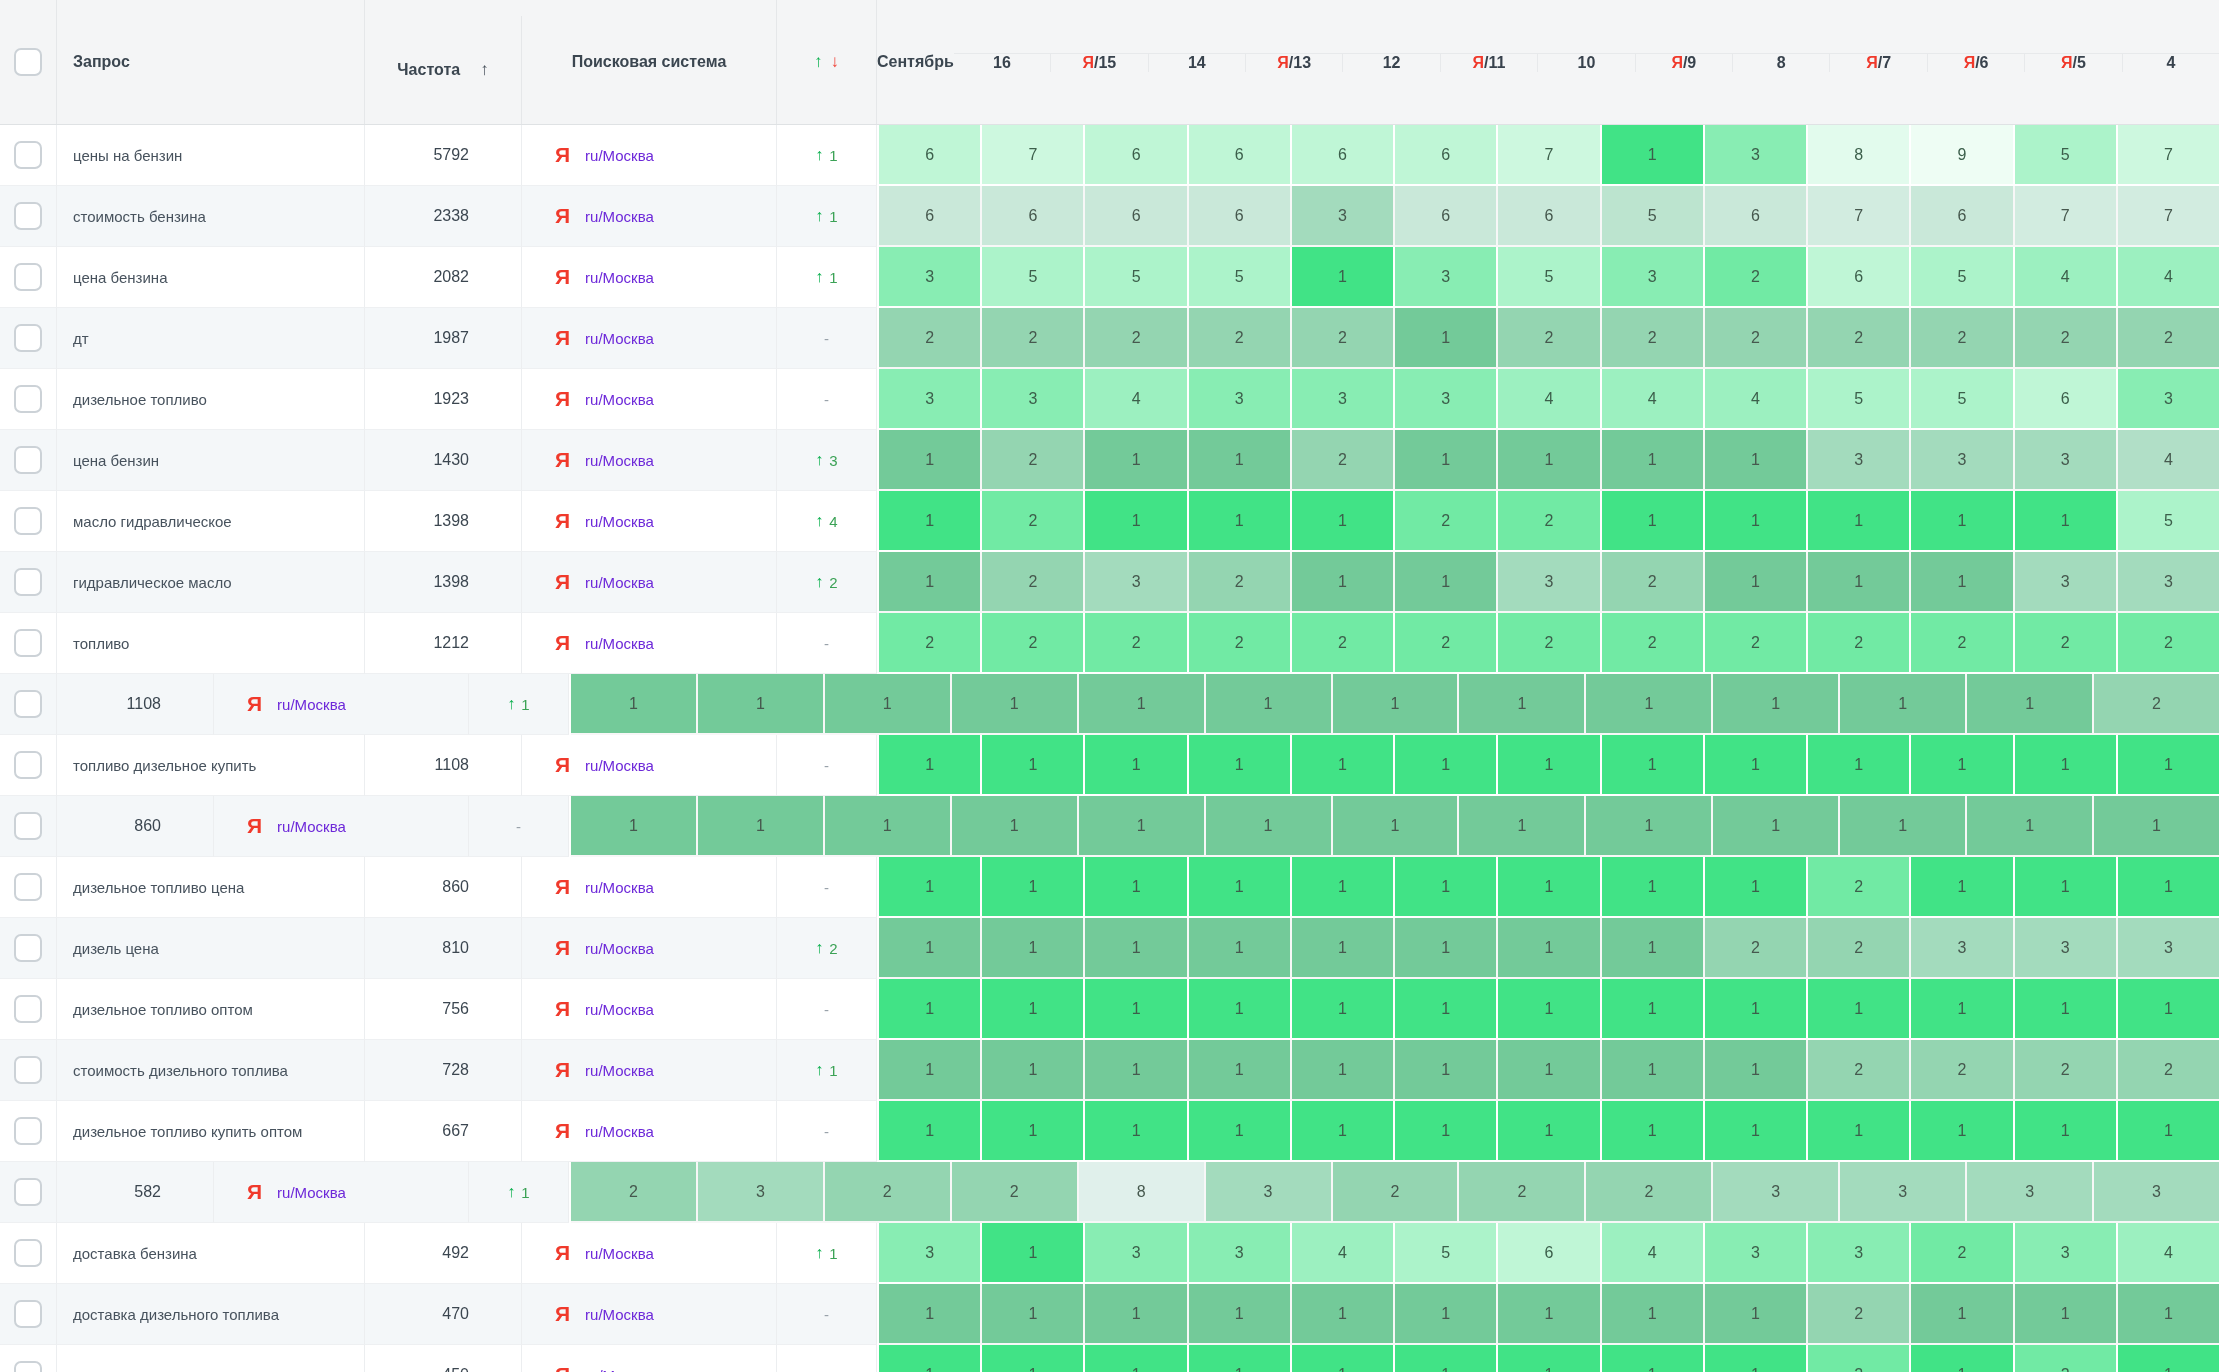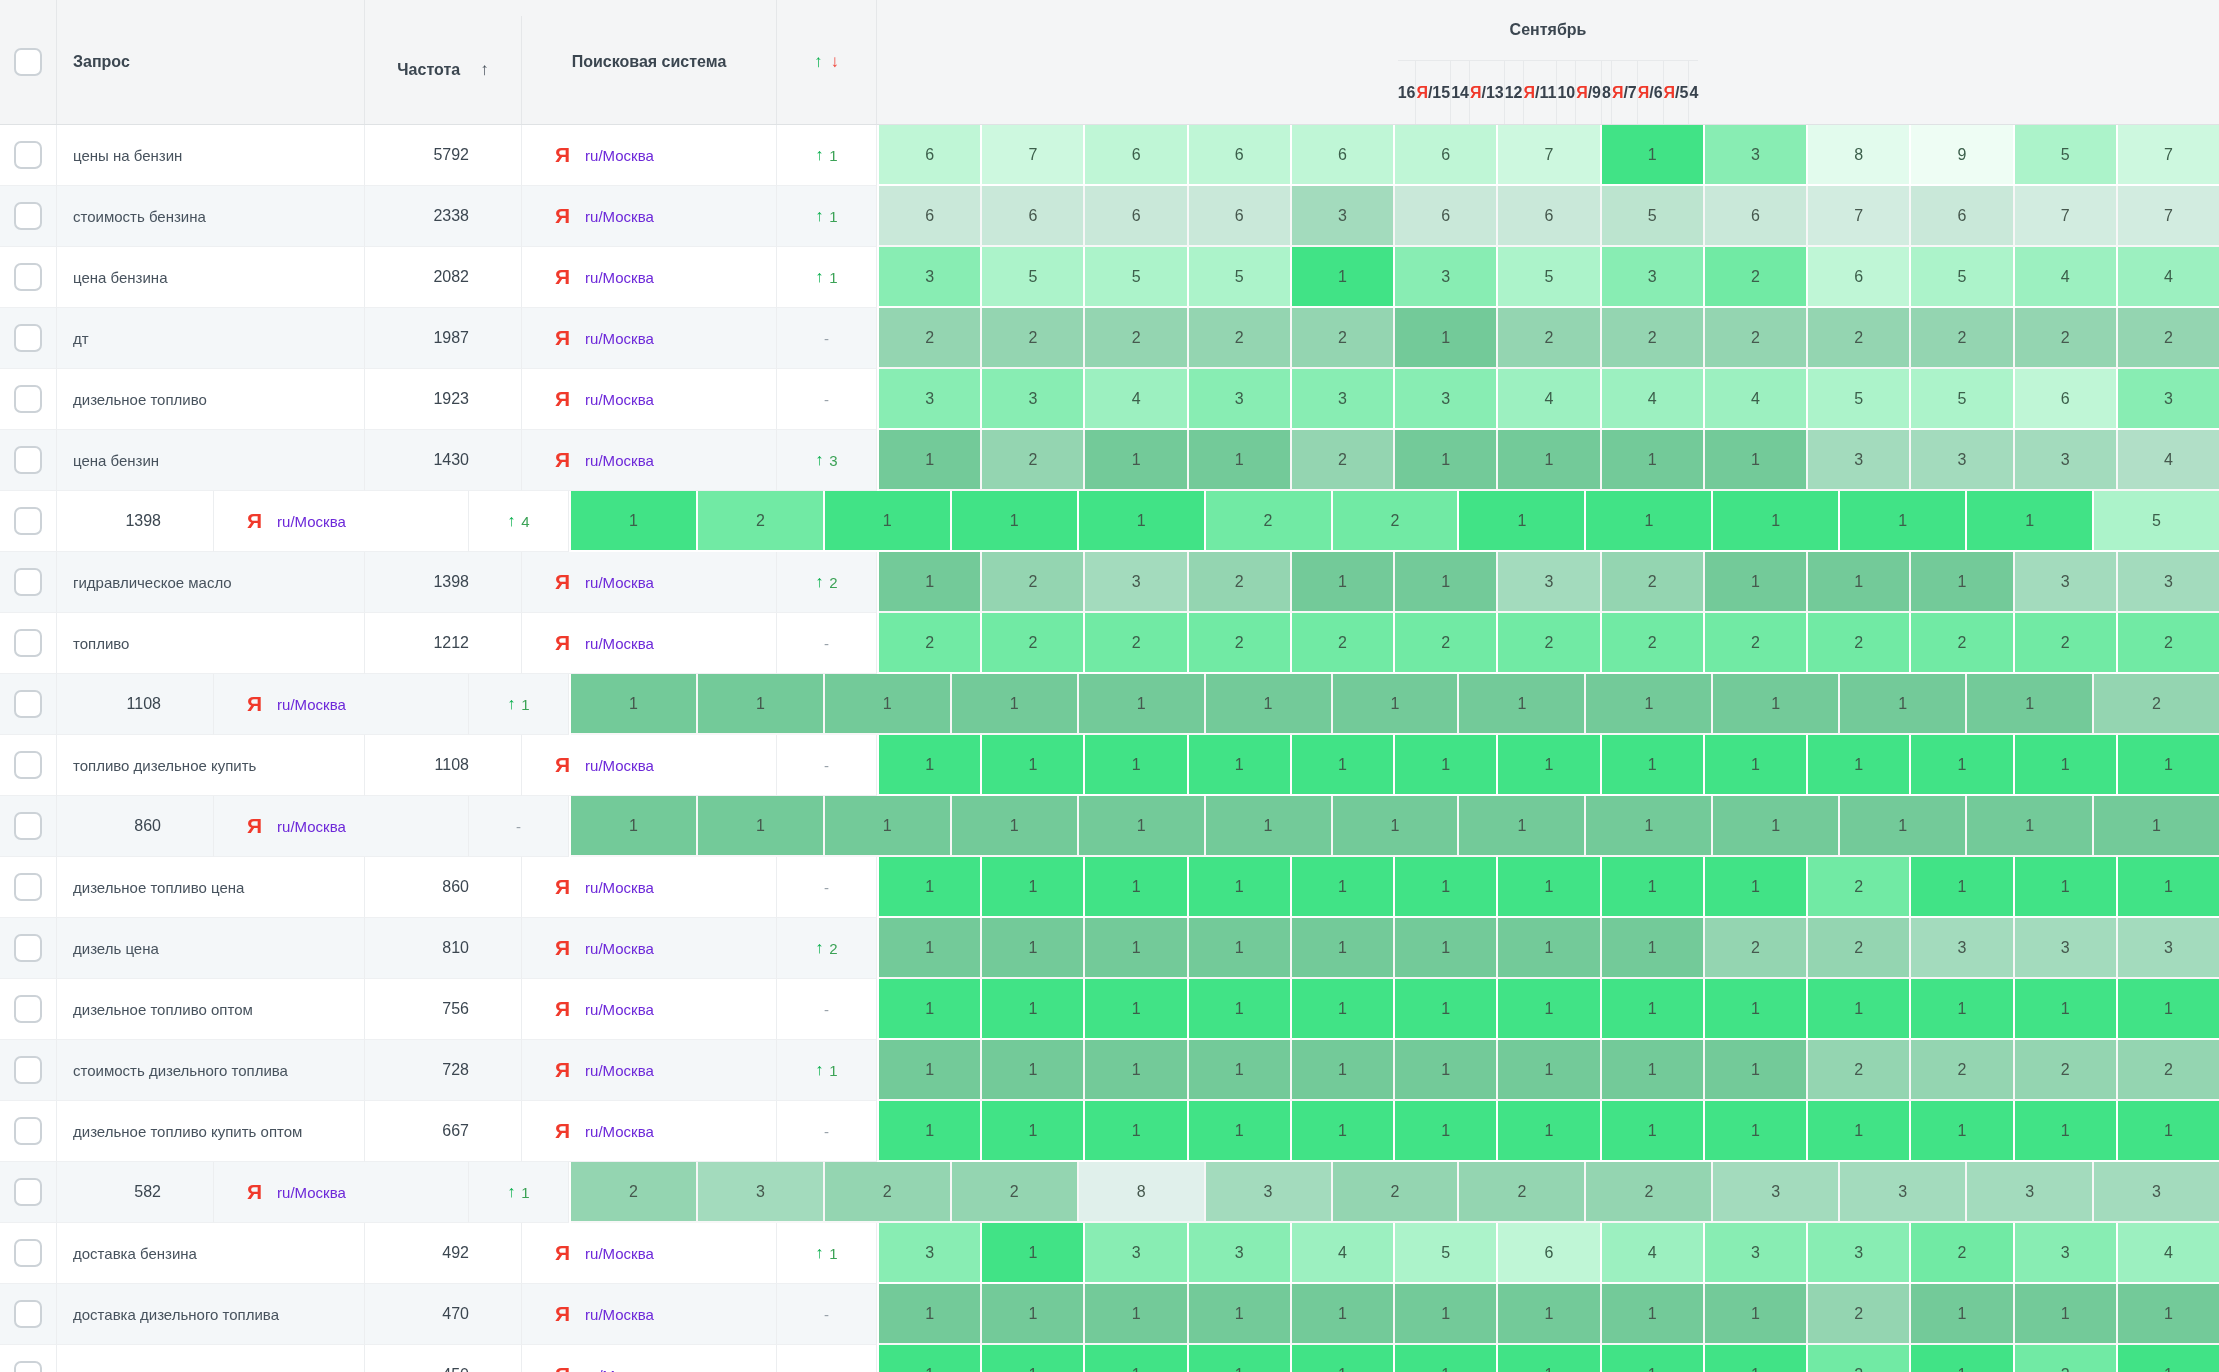--- a/index.html
+++ b/index.html
@@ -11,21 +11,21 @@
   
   .thead { display:flex; height:125px; background:#f4f5f6; border-bottom:1px solid #dfe2e4; }
   .hcell { display:flex; align-items:center; border-right:1px solid #e5e7e9; color:#3b4650; font-weight:bold; font-size:16px; }
   .h-check { width:57px; justify-content:center; }
   .h-query { width:308px; padding-left:16px; }
   .h-freq  { width:157px; justify-content:center; gap:20px;margin-top:16px; }
   .h-freq .sort-arrow { font-weight:400; color:#49525c; font-size:17px; }
   .h-engine{ width:255px; justify-content:center; text-align:center; line-height:22px; }
   .h-change{ width:100px; justify-content:center; gap:8px; font-size:17px; }
   .h-change .up { color:#0cb04f; } .h-change .down { color:#ef4136; }
-  .h-dates { flex:1; display:flex; flex-direction:column; border-right:none; padding:0; }
+  .h-dates { flex:1; display:flex; flex-direction:row; border-right:none; padding:0; }
   .month-row { height:60px; display:flex; align-items:center; justify-content:center;
                font-weight:bold; font-size:16px; color:#3b4650; }
   .dates-row { flex:1; display:flex; border-top:1px solid #e7e9eb; }
   .date-cell { flex:1; display:flex; align-items:center; justify-content:center;
                font-weight:bold; font-size:16px; color:#38424d; border-left:1px solid #e7e9eb; }
   .date-cell:first-child { border-left:none; }
   .ya { color:#f0392b; }
 
   
   .cbx { width:28px; height:28px; background:#fff; border:2px solid #ccd2d7; border-radius:7px; }
@@ -442,20 +442,23 @@
           </div>
           <div class="heat" style="--a: 0.42;">
             <span>4</span>
           </div>
         </div>
       </div>
       <div class="row">
         <div class="bcell b-check">
           <div class="cbx"></div>
         </div>
+        <div class="bcell b-query">
+          <span>масло гидравлическое</span>
+        </div>
         <div class="bcell b-freq">1398</div>
         <div class="bcell b-engine">
           <span class="ya-logo">Я</span>
           <span class="region">ru/Москва</span>
         </div>
         <div class="bcell b-change">
           <span class="arrow">↑</span>
           <span class="delta">4</span>
         </div>
         <div class="heat-area">

